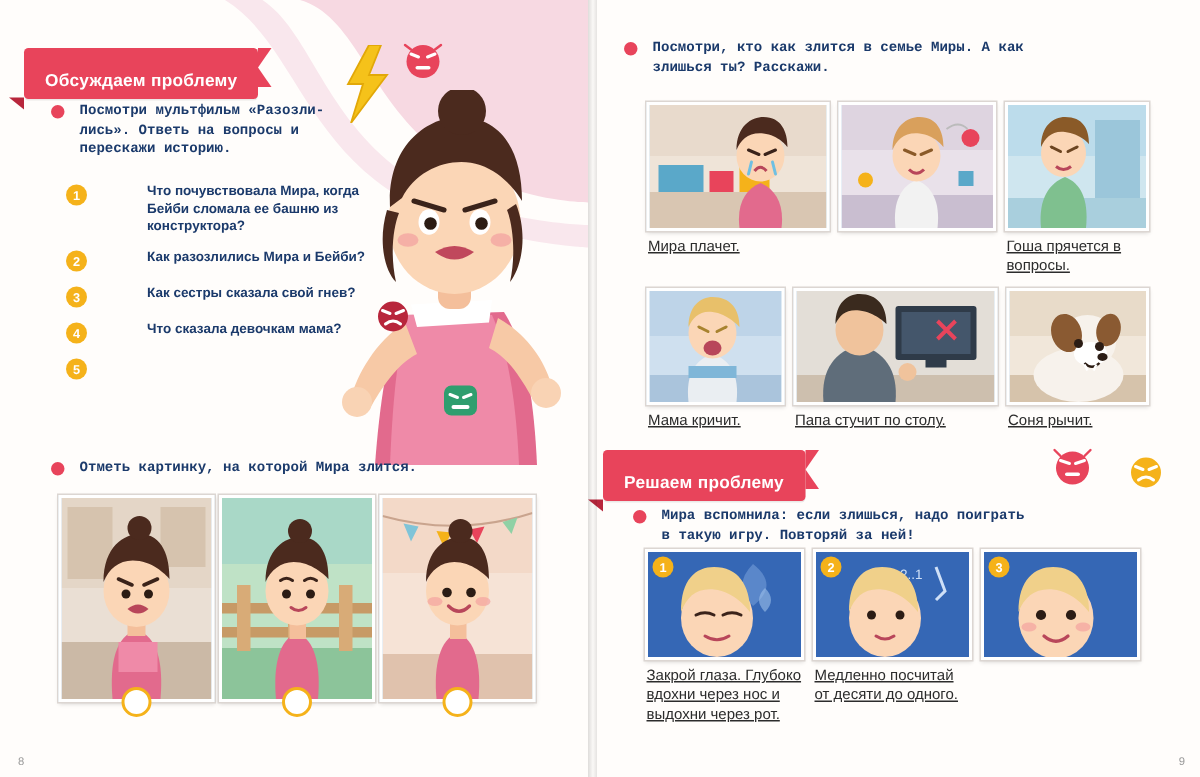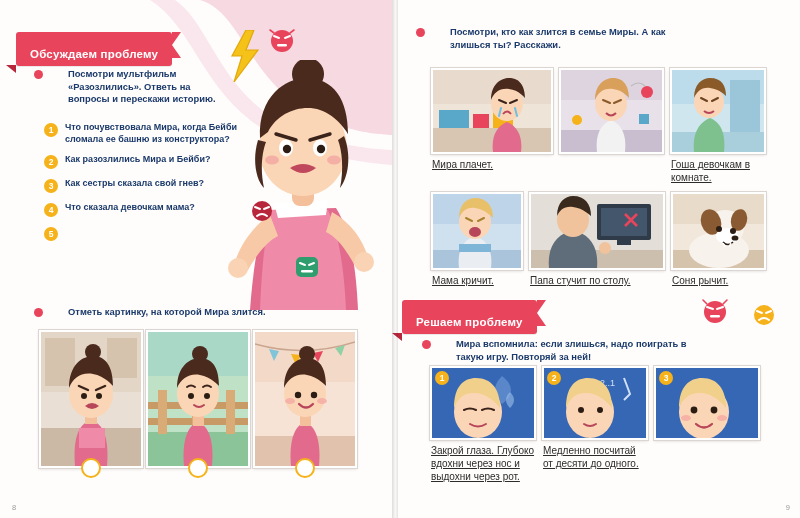--- a/index.html
+++ b/index.html
@@ -50,43 +50,44 @@
     content:"";
     position:absolute; left:-10px; bottom:-7px;
     width:0;height:0;
     border-left: 10px solid transparent;
     border-top: 8px solid #b8263c;
   }
   
   .task {
     position: absolute;
     display: flex;
-    gap: 25px;
+    gap: 10px;
     z-index: 11;
+    font-family: Liberation Mono, monospace;
   }
   .dot {
     width: 9px; height: 9px; border-radius:50%;
     background: #e8445b; flex: 0 0 9px; margin-top: 2px;
   }
   .task-text {
     font-size: 9.4px;
     line-height: 1.35;
     color: #1b3a6b;
     font-weight: bold;
   }
   
   .qlist { position:absolute; z-index: 11; }
   .q { display:flex; gap:7px; margin-bottom: 9px; }
   .qnum {
     width: 14px; height: 14px; border-radius:50%;
     background: #f5b21a; color:#fff; font-size: 8.5px; font-weight:bold;
     display:flex; align-items:center; justify-content:center;
     flex: 0 0 14px; margin-top:1px;
   }
-  .qtext { font-size: 9px; line-height: 1.3; color:#1b3a6b; font-weight:bold; }
+  .qtext { font-size: 9px; line-height: 1.3; color:#1b3a6b; font-weight:bold;margin-left:33px; }
   
   .frame {
     position: absolute;
     border: 2px solid #fff;
     box-shadow: 0 0 0 1px #dcd6d2, 0 1px 3px rgba(0,0,0,.16);
     overflow: hidden;
     background:#cfe3f0;
     z-index: 10;
   }
   .cap {
@@ -361,21 +362,21 @@
         <rect x="58" y="10" width="30" height="52" fill="#9bc6da"></rect>
 
         <path d="M22,82 C20,62 28,52 38,48 C48,52 54,62 52,82 Z" fill="#7fc08f"></path>
         <ellipse cx="37" cy="32" rx="15" ry="16" fill="#fbd6b6"></ellipse>
         <path d="M22,28 C22,14 30,8 38,8 C50,8 54,16 54,26 C54,26 48,19 38,18 C29,17 25,22 22,28 Z" fill="#8a5a28"></path>
         <path d="M29,28 L35,31" stroke="#6b4420" stroke-width="2" stroke-linecap="round"></path>
         <path d="M46,28 L40,31" stroke="#6b4420" stroke-width="2" stroke-linecap="round"></path>
         <path d="M32,41 Q37,45 42,41" stroke="#b8465a" stroke-width="2" fill="none"></path>
       </svg>
     </div>
-    <div class="cap" style="left:279px;top:158px;width:94px">Гоша девочкам в комнате.</div>
+    <div class="cap" style="left:279px;top:158px;width:94px">Гоша прячется в вопросы.</div>
 
     <div class="frame" style="left:39px;top:192px;width:92px;height:78px">
       <svg width="88" height="74">
         <rect width="88" height="74" fill="#cfe0ef"></rect>
         <rect x="0" y="0" width="88" height="30" fill="#bed4e8"></rect>
         <rect x="0" y="56" width="88" height="18" fill="#aac4dc"></rect>
         <path d="M26,74 C24,56 30,46 42,42 C54,46 60,56 58,74 Z" fill="#eaeef2"></path>
         <path d="M26,50 h32 v8 h-32 z" fill="#7fb6d8"></path>
         <ellipse cx="42" cy="28" rx="16" ry="17" fill="#fbd6b6"></ellipse>
         <path d="M26,24 C26,10 34,4 42,4 C54,4 60,12 60,24 C60,24 52,15 42,14 C33,13 29,18 26,24 Z" fill="#e8c06a"></path>

